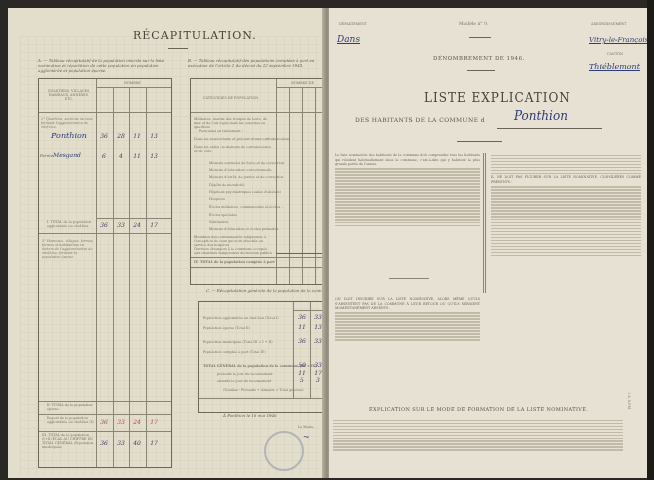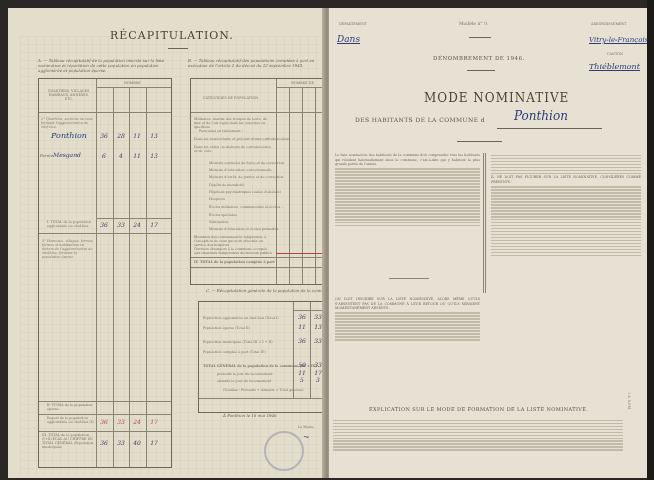--- a/index.html
+++ b/index.html
@@ -22,21 +22,21 @@
   .red{color:#b8443c;}
   .para{position:absolute;font-size:3.3px;line-height:4.6px;color:#6d6759;white-space:normal;text-align:justify;}
   .para .ln{display:block;height:1.4px;background:#b0a996;margin:1.6px 0;opacity:.7;}
   .stamp{position:absolute;border:2px solid #8e93a6;border-radius:50%;opacity:.55;}
 </style>
 </head>
 <body>
 
 <div class="page" id="left">
   <div class="grid" style="left:12px;top:28px;width:300px;height:440px;"></div>
-  <div class="t title" style="left:102px;top:21px;">RÉCAPITULATION.</div>
+  <div class="t title" style="left:125px;top:21px;">RÉCAPITULATION.</div>
   <div class="hl" style="left:160px;top:40px;width:20px;background:#6a6456;"></div>
 
   <div class="t small" style="left:30px;top:50px;width:140px;white-space:normal;line-height:5px;">A. — Tableau récapitulatif de la population inscrite sur la liste nominative et répartition de cette population en population agglomérée et population éparse.</div>
   <div class="box" style="left:30px;top:70px;width:132px;height:388px;">
     <div class="vl" style="left:57px;top:0;height:388px;"></div>
     <div class="vl" style="left:74px;top:8px;height:380px;"></div>
     <div class="vl" style="left:90px;top:8px;height:380px;"></div>
     <div class="vl" style="left:107px;top:8px;height:380px;"></div>
     <div class="hl" style="left:57px;top:8px;width:75px;"></div>
     <div class="hl" style="left:0;top:33px;width:132px;"></div>
@@ -156,21 +156,21 @@
   <div class="t hand" style="left:8px;top:26px;font-size:9px;text-decoration:underline;">Dans</div>
   <div class="t tiny" style="left:130px;top:13px;font-size:4.5px;">Modèle n° 9.</div>
   <div class="t tiny" style="left:262px;top:14px;">ARRONDISSEMENT</div>
   <div class="t hand" style="left:260px;top:28px;font-size:7px;text-decoration:underline;">Vitry-le-François</div>
   <div class="t tiny" style="left:278px;top:44px;">CANTON</div>
   <div class="t hand" style="left:260px;top:54px;font-size:8px;text-decoration:underline;">Thiéblemont</div>
   <div class="t" style="left:104px;top:47px;font-size:5.5px;letter-spacing:.5px;">DÉNOMBREMENT DE 1946.</div>
   <div class="hl" style="left:140px;top:29px;width:22px;background:#6a6456;"></div>
   <div class="hl" style="left:138px;top:62px;width:28px;background:#6a6456;"></div>
 
-  <div class="t title" style="left:95px;top:83px;font-size:12px;">MODE NOMINATIVE</div>
+  <div class="t title" style="left:95px;top:83px;font-size:12px;">LISTE EXPLICATION</div>
   <div class="t" style="left:26px;top:108px;font-size:6px;letter-spacing:.4px;">DES HABITANTS DE LA COMMUNE d</div>
   <div class="hl" style="left:168px;top:120px;width:105px;background:#6a6456;"></div>
   <div class="t hand" style="left:185px;top:101px;font-size:12px;">Ponthion</div>
   <div class="hl" style="left:128px;top:133px;width:45px;background:#6a6456;"></div>
 
   <div class="para" style="left:6px;top:145px;width:145px;">
     <span>La liste nominative des habitants de la commune doit comprendre tous les habitants qui résident habituellement dans la commune, c'est-à-dire qui y habitent la plus grande partie de l'année.</span>
     <span class="ln"></span><span class="ln"></span><span class="ln"></span><span class="ln"></span><span class="ln"></span><span class="ln"></span><span class="ln"></span><span class="ln"></span><span class="ln"></span><span class="ln"></span><span class="ln"></span><span class="ln"></span><span class="ln"></span><span class="ln"></span><span class="ln"></span><span class="ln"></span><span class="ln"></span><span class="ln"></span><span class="ln"></span><span class="ln"></span>
   </div>
   <div class="vl" style="left:154px;top:145px;height:140px;"></div>

